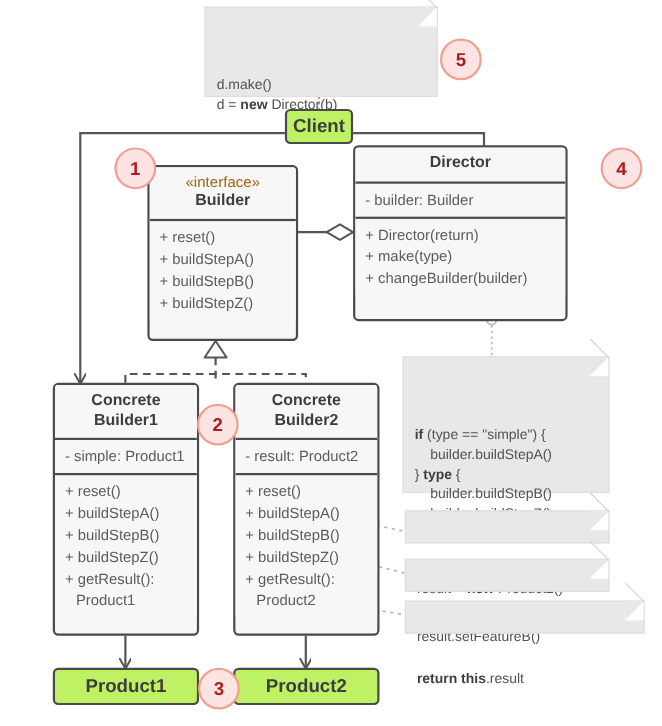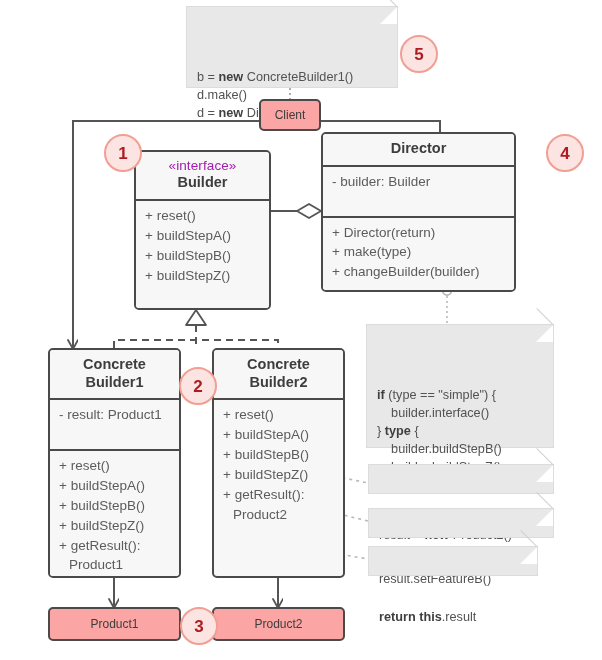--- a/index.html
+++ b/index.html
@@ -39,45 +39,45 @@
     color: #3d3d3d;
     font-weight: bold;
     font-size: 14.5px;
     line-height: 1.22;
     background: #f7f7f7;
   }
   .uml-head .stereotype {
     display: block;
     font-weight: normal;
     font-size: 13.5px;
-    color: #a21caf;
+    color: #a16207;
     letter-spacing: .1px;
   }
   .uml-sec {
     box-sizing: border-box;
     border-top: 2px solid #4a4a4a;
-    padding: 5px 8px 24px 9px;
+    padding: 5px 8px 5px 9px;
     font-size: 13.5px;
     line-height: 1.47;
     color: #5c5c5c;
     background: #f7f7f7;
   }
   .uml-sec .row { white-space: nowrap; position: relative; }
   .uml-sec .row.cont { padding-left: 10px; }
 
   
   .plain-box {
     position: absolute;
     box-sizing: border-box;
     border: 2px solid #4a4a4a;
     border-radius: 5px;
-    background: #fca5a5;
+    background: #bef264;
     color: #3d3d3d;
-    font-weight: normal;
-    font-size: 12px;
+    font-weight: bold;
+    font-size: 17px;
     display: flex;
     align-items: center;
     justify-content: center;
   }
 
   
   .note {
     position: absolute;
     box-sizing: border-box;
     background: #e8e8e8;
@@ -173,21 +173,21 @@
 
     <circle cx="326" cy="511" r="4.2" fill="#ffffff" stroke="#b9b9b9" stroke-width="1.8"></circle>
     <path d="M331,512 L368,521" fill="none" stroke="#b9b9b9" stroke-width="1.6" stroke-dasharray="3,4"></path>
 
     <circle cx="322" cy="551" r="4.2" fill="#ffffff" stroke="#b9b9b9" stroke-width="1.8"></circle>
     <path d="M327,552 L368,559" fill="none" stroke="#b9b9b9" stroke-width="1.6" stroke-dasharray="3,4"></path>
   </svg>
 
   <div class="note" id="client-note" style="left:186px; top:6px; width:212px; height:82px;">
     <span class="fold"></span>
-    <div><div><span>b = </span><b>new</b><span> ConcreteBuilder1()</span></div><div><span>d.make()</span></div><div><span>d = </span><b>new</b><span> Director(b)</span></div></div>
+    <div><div><span>d.make()</span></div><div><span>d = </span><b>new</b><span> Director(b)</span></div></div>
   </div>
 
   <div class="plain-box" style="left:259px; top:99px; width:62px; height:32px;">
     <span>Client</span>
   </div>
 
   <div class="uml-box" style="left:134px; top:150px; width:137px; height:160px;">
     <div class="uml-head">
       <span class="stereotype">«interface»</span>
       <span>Builder</span>
@@ -209,67 +209,70 @@
       </div>
     <div class="uml-sec">
         <div class="row">+ Director(return)</div>
         <div class="row">+ make(type)</div>
         <div class="row">+ changeBuilder(builder)</div>
       </div>
   </div>
 
   <div class="note" id="director-note" style="left:366px; top:324px; width:188px; height:124px;">
     <span class="fold"></span>
-    <div><div><b>if</b><span> (type == "simple") {</span></div><div><span>    builder.interface()</span></div><div><span>} </span><b>type</b><span> {</span></div><div><span>    builder.buildStepB()</span></div><div><span>    builder.buildStepZ()</span></div><div><span>}</span></div></div>
+    <div><div><b>if</b><span> (type == "simple") {</span></div><div><span>    builder.buildStepA()</span></div><div><span>} </span><b>type</b><span> {</span></div><div><span>    builder.buildStepB()</span></div><div><span>    builder.buildStepZ()</span></div><div><span>}</span></div></div>
   </div>
 
   <div class="uml-box" style="left:48px; top:348px; width:133px; height:230px;">
     <div class="uml-head">
       <span>Concrete</span><br>
       <span>Builder1</span>
     </div>
     <div class="uml-sec">
-        <div class="row">- result: Product1</div>
+        <div class="row">- simple: Product1</div>
       </div>
     <div class="uml-sec">
         <div class="row">+ reset()</div>
         <div class="row">+ buildStepA()</div>
         <div class="row">+ buildStepB()</div>
         <div class="row">+ buildStepZ()</div>
         <div class="row">+ getResult():</div>
         <div class="row cont">Product1</div>
       </div>
   </div>
 
   <div class="uml-box" style="left:212px; top:348px; width:133px; height:230px;">
     <div class="uml-head">
       <span>Concrete</span><br>
       <span>Builder2</span>
     </div>
     <div class="uml-sec">
+        <div class="row">- result: Product2</div>
+      </div>
+    <div class="uml-sec">
         <div class="row">+ reset()</div>
         <div class="row">+ buildStepA()</div>
         <div class="row">+ buildStepB()</div>
         <div class="row">+ buildStepZ()</div>
         <div class="row">+ getResult():</div>
         <div class="row cont">Product2</div>
       </div>
   </div>
 
   <div class="note" style="left:368px; top:464px; width:186px; height:30px;">
     <span class="fold"></span>
     <div><div><span>result = </span><b>new</b><span> Product2()</span></div></div>
   </div>
 
   <div class="note" style="left:368px; top:508px; width:186px; height:30px;">
     <span class="fold"></span>
     <div><div><span>result.setFeatureB()</span></div></div>
   </div>
 
-  <div class="note" style="left:368px; top:546px; width:170px; height:30px;">
+  <div class="note" style="left:368px; top:546px; width:218px; height:30px;">
     <span class="fold"></span>
     <div><div><b>return this</b><span>.result</span></div></div>
   </div>
 
   <div class="plain-box" style="left:48px; top:607px; width:133px; height:34px;">
     <span>Product1</span>
   </div>
   <div class="plain-box" style="left:212px; top:607px; width:133px; height:34px;">
     <span>Product2</span>
   </div>

